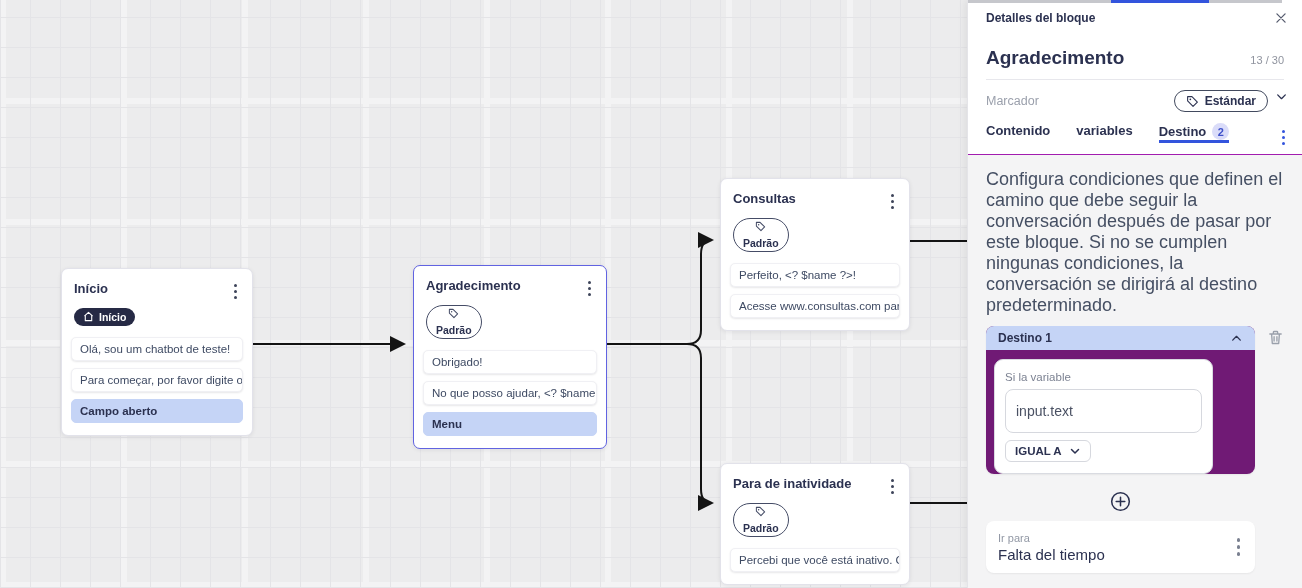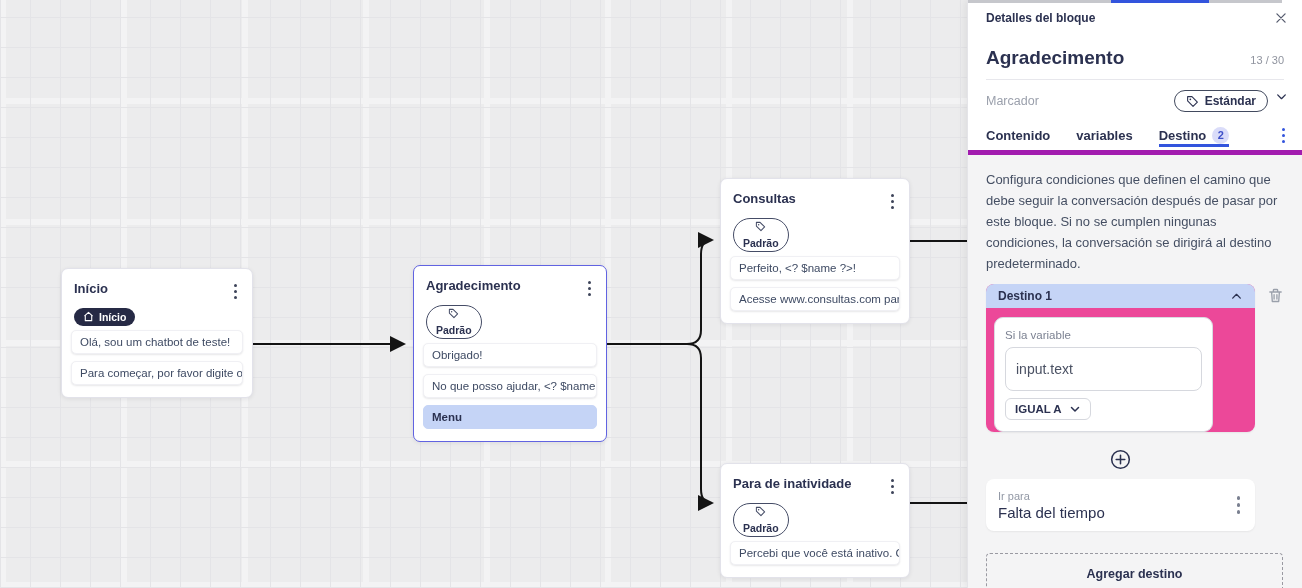--- a/index.html
+++ b/index.html
@@ -21,21 +21,21 @@
     box-shadow:0 1px 4px rgba(20,24,40,.08); padding:12px 9px; }
   .node.selected { border:1.6px solid #6163e1; }
   .node-head { display:flex; justify-content:space-between; align-items:flex-start; padding:0 3px; }
   .node-title { font-size:13px; font-weight:700; color:#2b3150; }
   .kebab { display:flex; flex-direction:column; align-items:center; cursor:pointer; padding:1px 3px; }
   .kebab b { width:3px; height:3px; border-radius:50%; background:#3d4459; margin:1.6px 0; }
   .badge-dark { display:inline-flex; align-items:center; gap:5px; background:#262a45; color:#fff;
     font-size:10.5px; font-weight:700; border-radius:999px; padding:3px 9px; margin:6px 3px 0; }
   .pill-tag { display:inline-flex; align-items:center; gap:5px; border:1.2px solid #454c66; color:#2b3150;
     font-size:10.5px; font-weight:700; border-radius:999px; padding:2px 9px; margin:6px 3px 0; background:#fff;flex-direction:column; }
-  .rows { margin-top:4px; display:flex; flex-direction:column; gap:7px; }
+  .rows { margin-top:11px; display:flex; flex-direction:column; gap:7px; }
   .row { background:#fff; border:1px solid #f0f0f4; border-radius:5px; padding:5px 8px;
     font-size:11.5px; color:#3e4a63; box-shadow:0 1px 2px rgba(20,24,40,.10);
     white-space:nowrap; overflow:hidden; }
   .row.hl { background:#c5d4f6; border-color:#c5d4f6; color:#2b3150; font-weight:700; box-shadow:none; }
 
   
   .panel { position:absolute; left:967px; top:0; width:335px; height:588px; background:#fff;
     border-left:1px solid #e4e4e8; box-shadow:-2px 0 8px rgba(0,0,0,.07);
     display:flex; flex-direction:column; }
   .topstrip { position:relative; height:3px; background:#c6c7cc; flex:0 0 auto; }
@@ -46,34 +46,34 @@
   .icon-btn { cursor:pointer; display:inline-flex; align-items:center; justify-content:center; }
   .p-title-row { display:flex; justify-content:space-between; align-items:flex-end; padding:16px 18px 10px; }
   .p-block-name { font-size:19px; font-weight:700; color:#2b3150; }
   .p-counter { font-size:11px; color:#90949f; padding-bottom:3px; }
   .divider { border-top:1px solid #e7e7ec; margin:0 18px; }
   .marker-row { display:flex; justify-content:space-between; align-items:center; padding:10px 14px 9px 18px; }
   .marker-label { font-size:12.5px; color:#9ba0ac; }
   .marker-right { display:flex; align-items:flex-start; gap:7px; }
   .pill-std { display:inline-flex; align-items:center; gap:6px; border:1.3px solid #424a5e; border-radius:999px;
     padding:3px 11px; font-size:12px; font-weight:700; color:#2b3150; background:#fff; cursor:pointer; }
-  .tabs { display:flex; align-items:center; gap:26px; padding:0 14px 0 18px; height:34px;
-    border-bottom:5px solid #a21caf; }
+  .tabs { display:flex; align-items:flex-start; gap:26px; padding:0 14px 0 18px; height:34px;
+    border-bottom:1px solid #a21caf; }
   .tab { display:flex; align-items:center; gap:6px; font-size:13px; font-weight:700; color:#2b3150;
     cursor:pointer; border-bottom:3px solid transparent; padding-top:2px; }
   .tab.active { border-bottom-color:#3354dd; }
   .tab-badge { width:17px; height:17px; border-radius:50%; background:#dadcf9; color:#3f51c9;
     font-size:11px; font-weight:700; display:flex; align-items:center; justify-content:center; }
   .kebab.blue { margin-left:auto; align-self:center; }
   .kebab.blue b { background:#3354dd; }
   .p-content { flex:1; background:#f4f4f5; padding:14px 18px 0; overflow:hidden; }
-  .desc { font-size:13px; line-height:21px; color:#454f63; margin-bottom:10px; }
+  .desc { font-size:18px; line-height:21px; color:#454f63; margin-bottom:10px; }
   .dest-row { display:flex; align-items:flex-start; }
   .dest-col { width:278px; }
-  .whiteA { background:#ec4899; border-radius:8px; box-shadow:0 1px 2px rgba(0,0,0,.06); }
+  .whiteA { background:#701a75; border-radius:8px; box-shadow:0 1px 2px rgba(0,0,0,.06); }
   .dest-header { background:#c5d4f6; border-radius:8px 8px 0 0; padding:5px 12px; height:24px;
     display:flex; justify-content:space-between; align-items:center; cursor:pointer; }
   .dest-header span { font-size:12px; font-weight:700; color:#2b3150; }
   .cond-card { border:1px solid #d9dbe1; border-radius:9px; margin:9px 42px 10px 8px; padding:11px 10px; background:#fff; }
   .cond-label { font-size:11.5px; color:#7c8292; }
   .tinput { width:100%; height:44px; border:1px solid #d6d8de; border-radius:8px; padding:0 10px;
     font-size:14px; color:#4a5163; background:#fff; margin-top:6px; outline:none;
     font-family:"Liberation Sans", sans-serif; }
   .op-box { display:inline-flex; align-items:center; gap:7px; border:1px solid #d6d8de; border-radius:6px;
     padding:4px 9px; margin-top:7px; font-size:11.5px; font-weight:700; color:#2b3150; background:#fff; cursor:pointer; }
@@ -121,20 +121,21 @@
       <span>
         <svg width="11" height="11" viewBox="0 0 24 24" fill="none" stroke="#fff" stroke-width="2.4" stroke-linejoin="round">
             <path d="M3 11 L12 3 L21 11 M5 10 V21 H19 V10"></path>
           </svg>
       </span>
       <span>Início</span>
     </span>
     <div class="rows">
       <div class="row">Olá, sou um chatbot de teste!</div>
       <div class="row">Para começar, por favor digite o ...</div>
+      <div class="row hl">Campo aberto</div>
     </div>
   </div>
 
   <div class="node selected" style="left:413px; top:265px; width:194px;">
     <div class="node-head">
       <span class="node-title">Agradecimento</span>
       <span class="kebab">
           <b></b>
           <b></b>
           <b></b>

